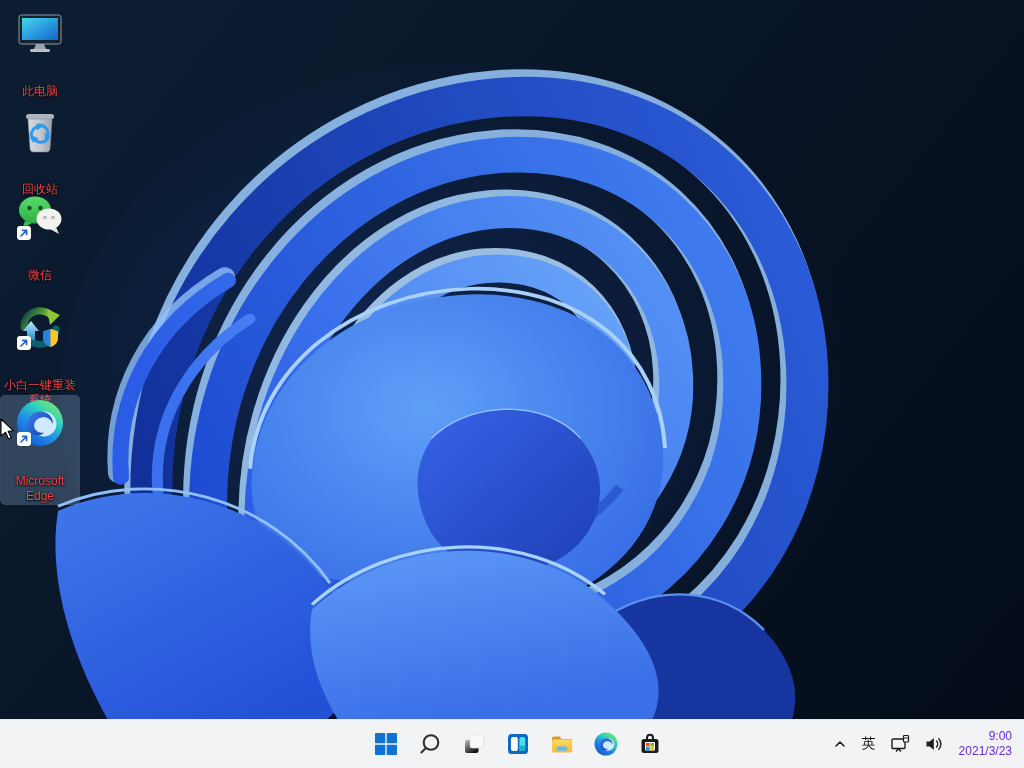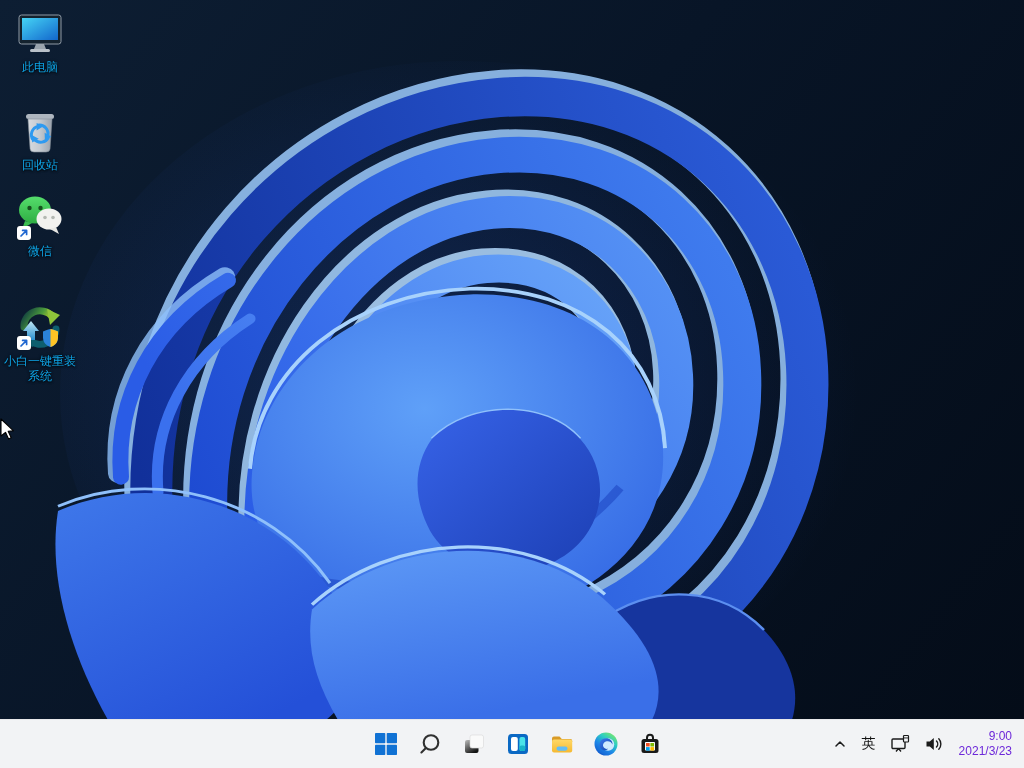--- a/index.html
+++ b/index.html
@@ -19,23 +19,24 @@
   }
   .icon-cell.selected{background:rgba(150,185,220,.28);outline:1px solid rgba(190,215,240,.25);}
   .icon-art{width:48px;height:48px;position:relative;flex:none;}
   .icon-art svg{display:block;width:100%;height:100%;}
   .shortcut-badge{
     position:absolute;left:1px;bottom:1px;width:14px;height:14px;border-radius:3px;
     background:#fff;box-shadow:0 0 1px rgba(0,0,0,.6);
   }
   .shortcut-badge svg{width:14px;height:14px;display:block;}
   .icon-label{
-    max-width:78px;text-align:center;font-size:12px;line-height:15px;color:#0ea5e9;
+    max-width:78px;text-align:center;font-size:12px;line-height:15px;color:#ef4444;
     text-shadow:0 1px 2px rgba(0,0,0,.95), 0 0 3px rgba(0,0,0,.7);
     word-break:break-word;
+    margin-top:24px;
   }
   
   #taskbar{
     position:absolute;left:0;right:0;bottom:0;height:48px;
     background:#f2f3f5;border-top:1px solid rgba(0,0,0,.04);
   }
   #tb-center{
     position:absolute;left:518px;top:4px;transform:translateX(-50%);
     display:flex;gap:4px;
   }
@@ -270,20 +271,33 @@
       </svg>
       <span class="shortcut-badge">
           <svg viewBox="0 0 14 14">
             <use href="#arrow-badge" width="14" height="14"></use>
           </svg>
         </span>
     </div>
     <div class="icon-label">小白一键重装系统</div>
   </div>
 
+  <div class="icon-cell selected" style="top:396px">
+    <div class="icon-art">
+      <svg viewBox="0 0 48 48">
+          <use href="#edge-logo" width="48" height="48"></use>
+        </svg>
+      <span class="shortcut-badge">
+          <svg viewBox="0 0 14 14">
+            <use href="#arrow-badge" width="14" height="14"></use>
+          </svg>
+        </span>
+    </div>
+    <div class="icon-label">Microsoft Edge</div>
+  </div>
 
   <svg id="cursor" viewBox="0 0 16 24">
     <polygon points="1,1 1,18 5.5,14.3 8.6,21 11.2,19.7 8.2,13.2 13.5,12.8" fill="#fff" stroke="#000" stroke-width="1.1" stroke-linejoin="round"></polygon>
   </svg>
 </div>
 
 <div id="taskbar">
 
   <div id="tb-center">
 

